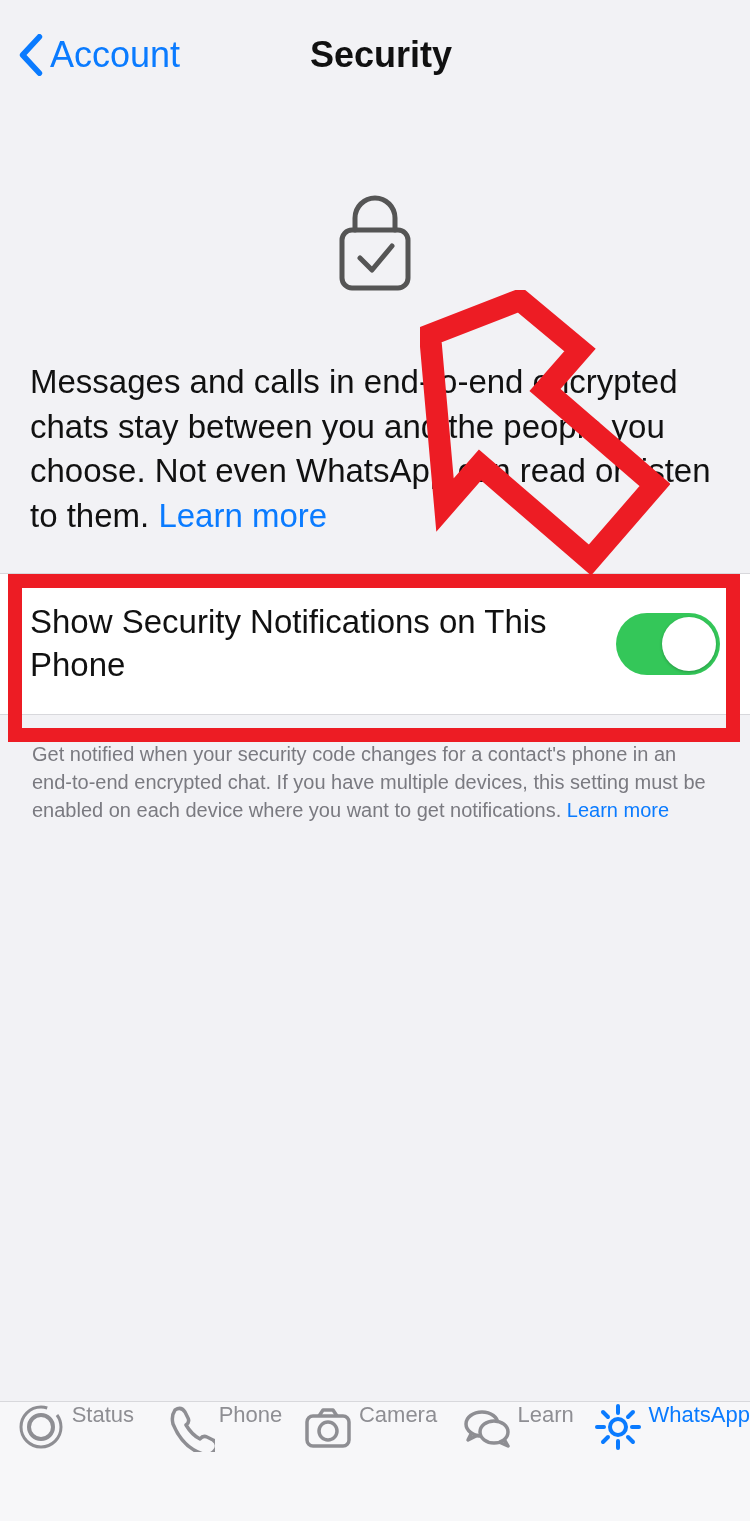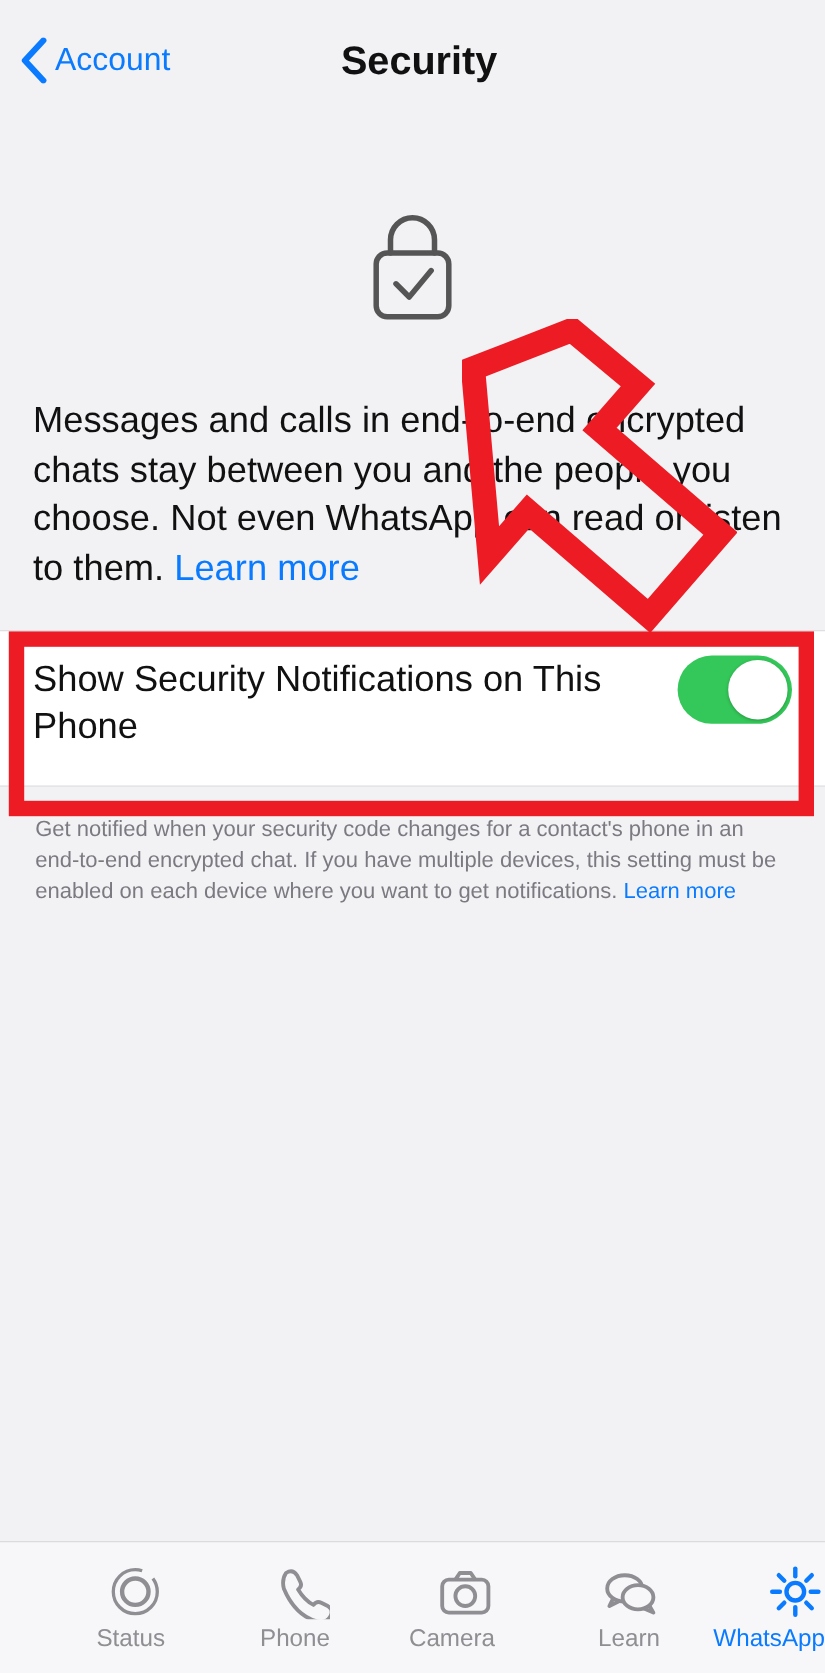--- a/index.html
+++ b/index.html
@@ -17,21 +17,21 @@
     height: 110px;
     display: flex;
     align-items: center;
     position: relative;
   }
   .back-btn {
     display: flex;
     align-items: center;
     gap: 6px;
     color: #0a7bff;
-    font-size: 29px;
+    font-size: 36px;
     font-weight: 400;
     padding-left: 18px;
     cursor: pointer;
   }
   .back-btn svg { width: 26px; height: 42px; }
   .nav-title {
     position: absolute;
     left: 12px; right: 0;
     text-align: center;
     font-size: 36px;
@@ -59,20 +59,21 @@
 
   
   .row-group {
     border-top: 1px solid #d8d8dc;
     border-bottom: 1px solid #d8d8dc;
     background: #fff;
   }
   .row {
     background: #fff;
     display: flex;
+    align-items: center;
     padding: 22px 30px;
     min-height: 140px;
   }
   .row-label {
     flex: 1;
     font-size: 33px;
     line-height: 1.3;
     color: #111;
     padding-right: 20px;
   }
@@ -107,22 +108,21 @@
     position: absolute;
     left: 0; right: 0; bottom: 0;
     height: 120px;
     background: #f7f7f9;
     border-top: 1px solid #d8d8dc;
     display: flex;
   }
   .tab {
     flex: 1;
     display: flex;
-    flex-direction: column;
-    align-items: flex-end;
+    align-items: flex-start;
     justify-content: center;
     gap: 4px;
     color: #8e8e93;
     font-size: 22px;
     cursor: pointer;
   }
   .tab.active { color: #0a7bff; }
   .tab svg { width: 54px; height: 50px; }
 
   

